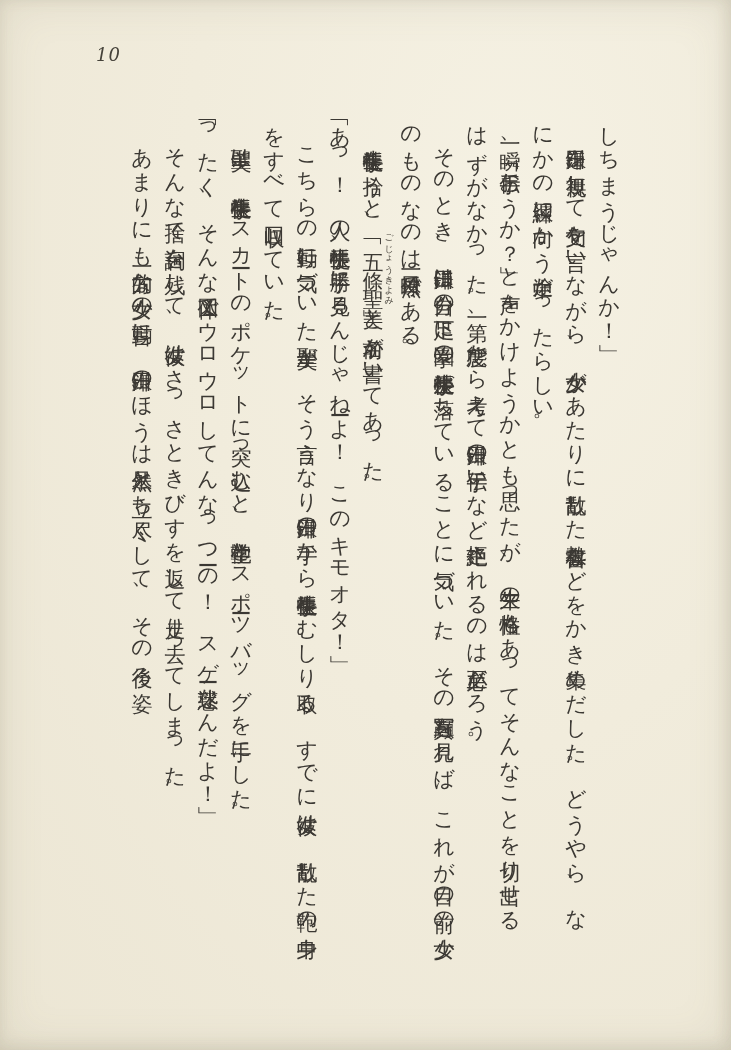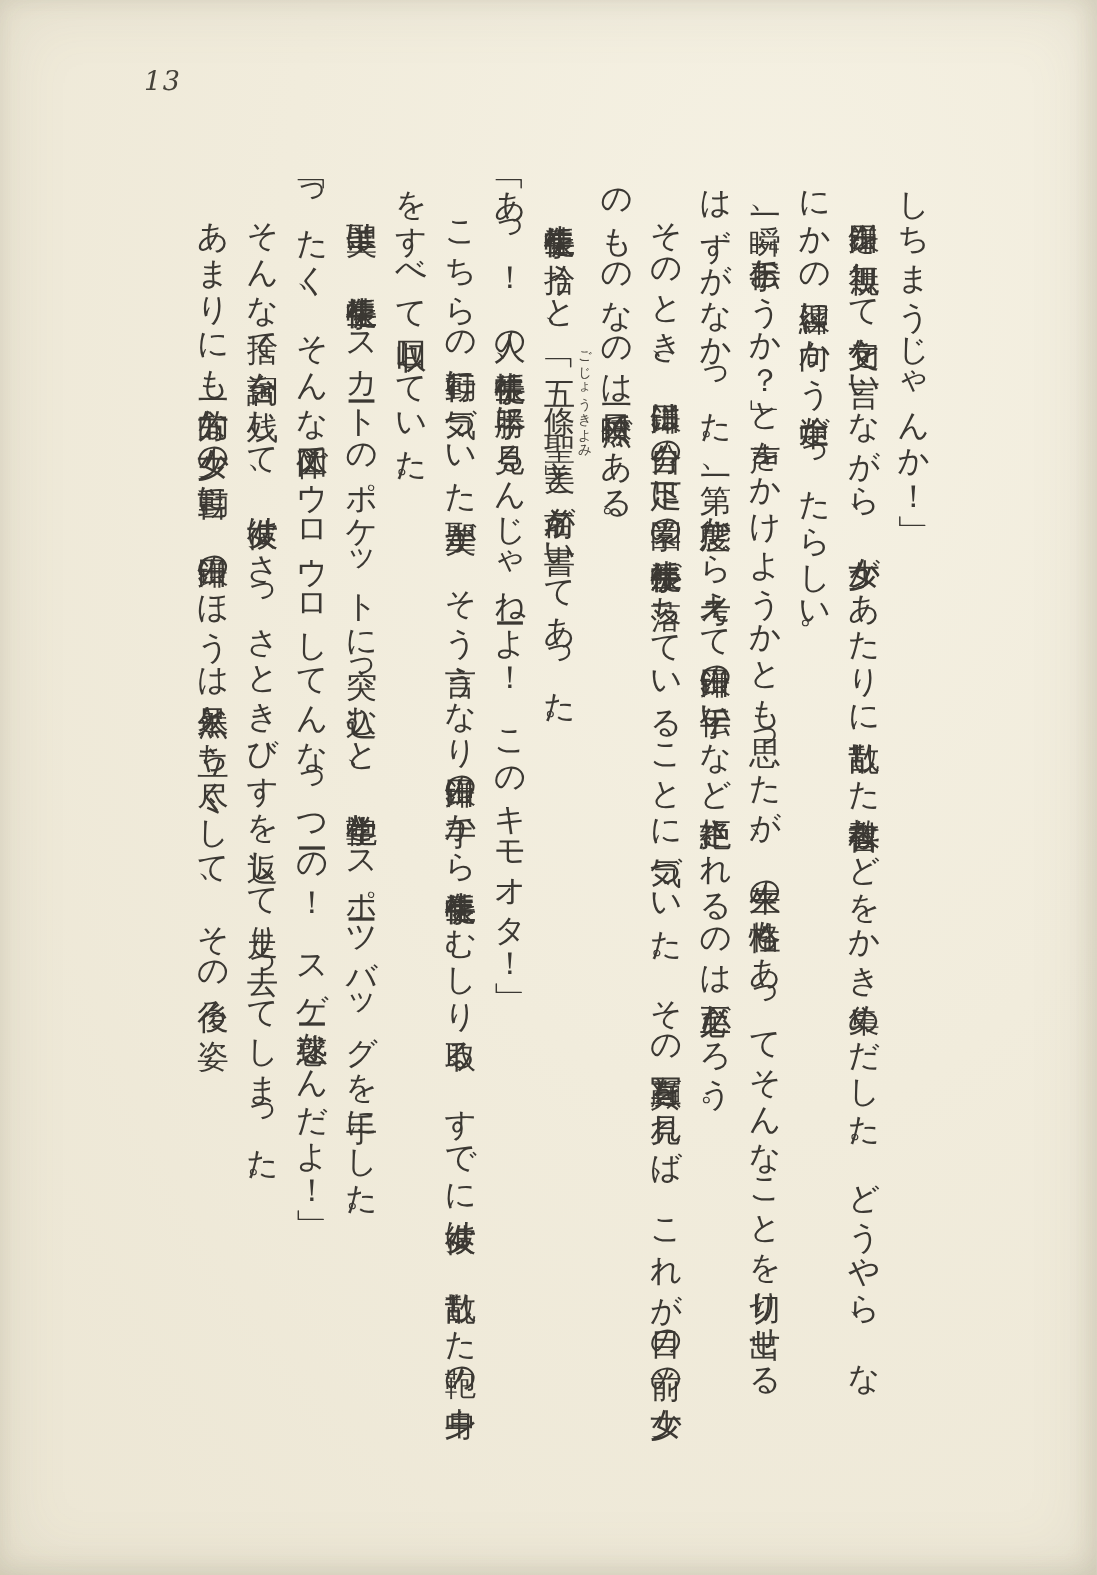--- a/index.html
+++ b/index.html
@@ -51,21 +51,21 @@
   rt {
     font-size: 9px;
     letter-spacing: 0;
     color: #4a463e;
   }
 </style>
 </head>
 <body>
 
 <div class="page">
-  <div class="page-number">13</div>
+  <div class="page-number">10</div>
   <div class="text-block">
       <p class="para">しちまうじゃんか！」</p>
       <p class="para indent">鎌田を無視して文句を言いながら、少女があたりに散乱した教科書などをかき集めだした。どうやら、なにかの練習に向かう途中だったらしい。</p>
       <p class="para indent">一瞬、「手伝おうか？」と声をかけようかとも思ったが、生来の性格もあってそんなことを切り出せるはずがなかった。第一、態度から考えて鎌田の手伝いなど拒絶されるのは必至だろう。</p>
       <p class="para indent">そのとき、鎌田は自分の足下に学園の生徒手帳が落ちていることに気づいた。その顔写真を見れば、これが目の前の少女のものなのは一目瞭然である。</p>
       <p class="para indent">生徒手帳を拾うと、「<ruby>五條聖美<rt>ごじょうきよみ</rt></ruby>」と名前が書いてあった。</p>
       <p class="para">「あっ！　人の生徒手帳、勝手に見るんじゃねーよ！　このキモオタ！」</p>
       <p class="para indent">こちらの行動に気づいた聖美が、そう言うなり鎌田の手から生徒手帳をむしり取る。すでに彼女は、散乱した鞄の中身をすべて回収していた。</p>
       <p class="para indent">聖美は、生徒手帳をスカートのポケットに突っ込むと、学生鞄とスポーツバッグを手にした。</p>
       <p class="para">「ったく、そんな図体でウロウロしてんなっつーの！　スゲー迷惑なんだよ！」</p>

